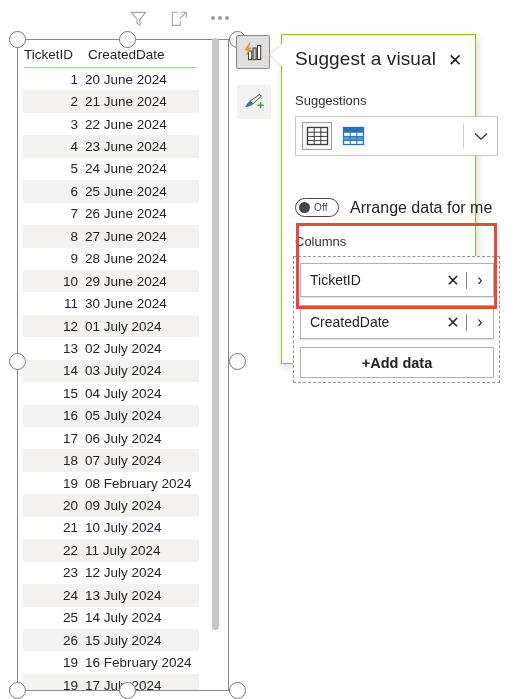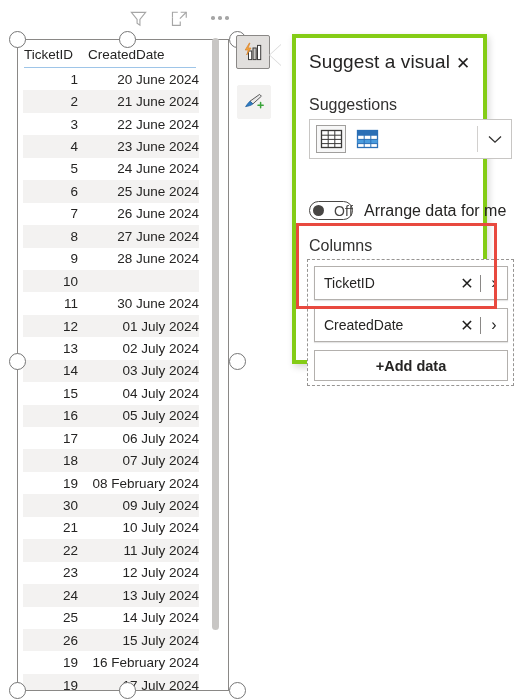--- a/index.html
+++ b/index.html
@@ -123,21 +123,21 @@
   .row.alt { background: #f3f2f1; }
   .cell-id {
     width: 62px;
     text-align: right;
     padding-right: 7px;
     box-sizing: border-box;
     font-variant-numeric: tabular-nums;
   }
   .cell-date {
     flex: 1;
-    text-align: right;
+    text-align: left;
     white-space: nowrap;
   }
 
   
   .tbl-scroll {
     position: absolute;
     left: 212px;
     top: 38px;
     width: 7px;
     height: 592px;
@@ -167,26 +167,26 @@
   .side-btn.plain {
     left: 237px;
     top: 85px;
     background: #f3f2f1;
     border: 1px solid #f3f2f1;
   }
 
   
   .panel {
     position: absolute;
-    left: 292px;
+    left: 281px;
     top: 34px;
     width: 195px;
     height: 330px;
     background: #ffffff;
-    border: 4px solid #84cc16;
+    border: 1px solid #84cc16;
     box-sizing: border-box;
     box-shadow: 2px 3px 7px rgba(0,0,0,0.16);
     z-index: 10;
   }
   .panel-pointer {
     position: absolute;
     left: 270px;
     top: 44px;
     width: 0;
     height: 0;
@@ -213,21 +213,21 @@
     display: flex;
     align-items: center;
     justify-content: center;
     color: #201f1e;
     font-size: 17px;
     line-height: 1;
   }
   .sec-label {
     position: absolute;
     left: 13px;
-    font-size: 16px;
+    font-size: 13px;
     color: #323130;
   }
   .lbl-suggestions { top: 58px; }
   .lbl-columns     { top: 199px; }
 
   .sugg-box {
     position: absolute;
     left: 13px;
     top: 81px;
     width: 203px;
@@ -288,23 +288,23 @@
     padding-left: 3px;
   }
   .toggle-knob {
     width: 11px;
     height: 11px;
     border-radius: 50%;
     background: #484644;
     flex: none;
   }
   .toggle-text {
-    font-size: 14px;
+    font-size: 10px;
     color: #484644;
-    margin-left: 10px;
+    margin-left: 4px;
     letter-spacing: 0.2px;
   }
   .toggle-label {
     margin-left: 11px;
     font-size: 16px;
     color: #252423;
     white-space: nowrap;
   }
 
   
@@ -448,20 +448,21 @@
         <div class="row alt">
           <span class="cell-id">8</span>
           <span class="cell-date">27 June 2024</span>
         </div>
         <div class="row">
           <span class="cell-id">9</span>
           <span class="cell-date">28 June 2024</span>
         </div>
         <div class="row alt">
           <span class="cell-id">10</span>
+          <span class="cell-date">29 June 2024</span>
         </div>
         <div class="row">
           <span class="cell-id">11</span>
           <span class="cell-date">30 June 2024</span>
         </div>
         <div class="row alt">
           <span class="cell-id">12</span>
           <span class="cell-date">01 July 2024</span>
         </div>
         <div class="row">
@@ -486,21 +487,21 @@
         </div>
         <div class="row alt">
           <span class="cell-id">18</span>
           <span class="cell-date">07 July 2024</span>
         </div>
         <div class="row">
           <span class="cell-id">19</span>
           <span class="cell-date">08 February 2024</span>
         </div>
         <div class="row alt">
-          <span class="cell-id">30</span>
+          <span class="cell-id">20</span>
           <span class="cell-date">09 July 2024</span>
         </div>
         <div class="row">
           <span class="cell-id">21</span>
           <span class="cell-date">10 July 2024</span>
         </div>
         <div class="row alt">
           <span class="cell-id">22</span>
           <span class="cell-date">11 July 2024</span>
         </div>

